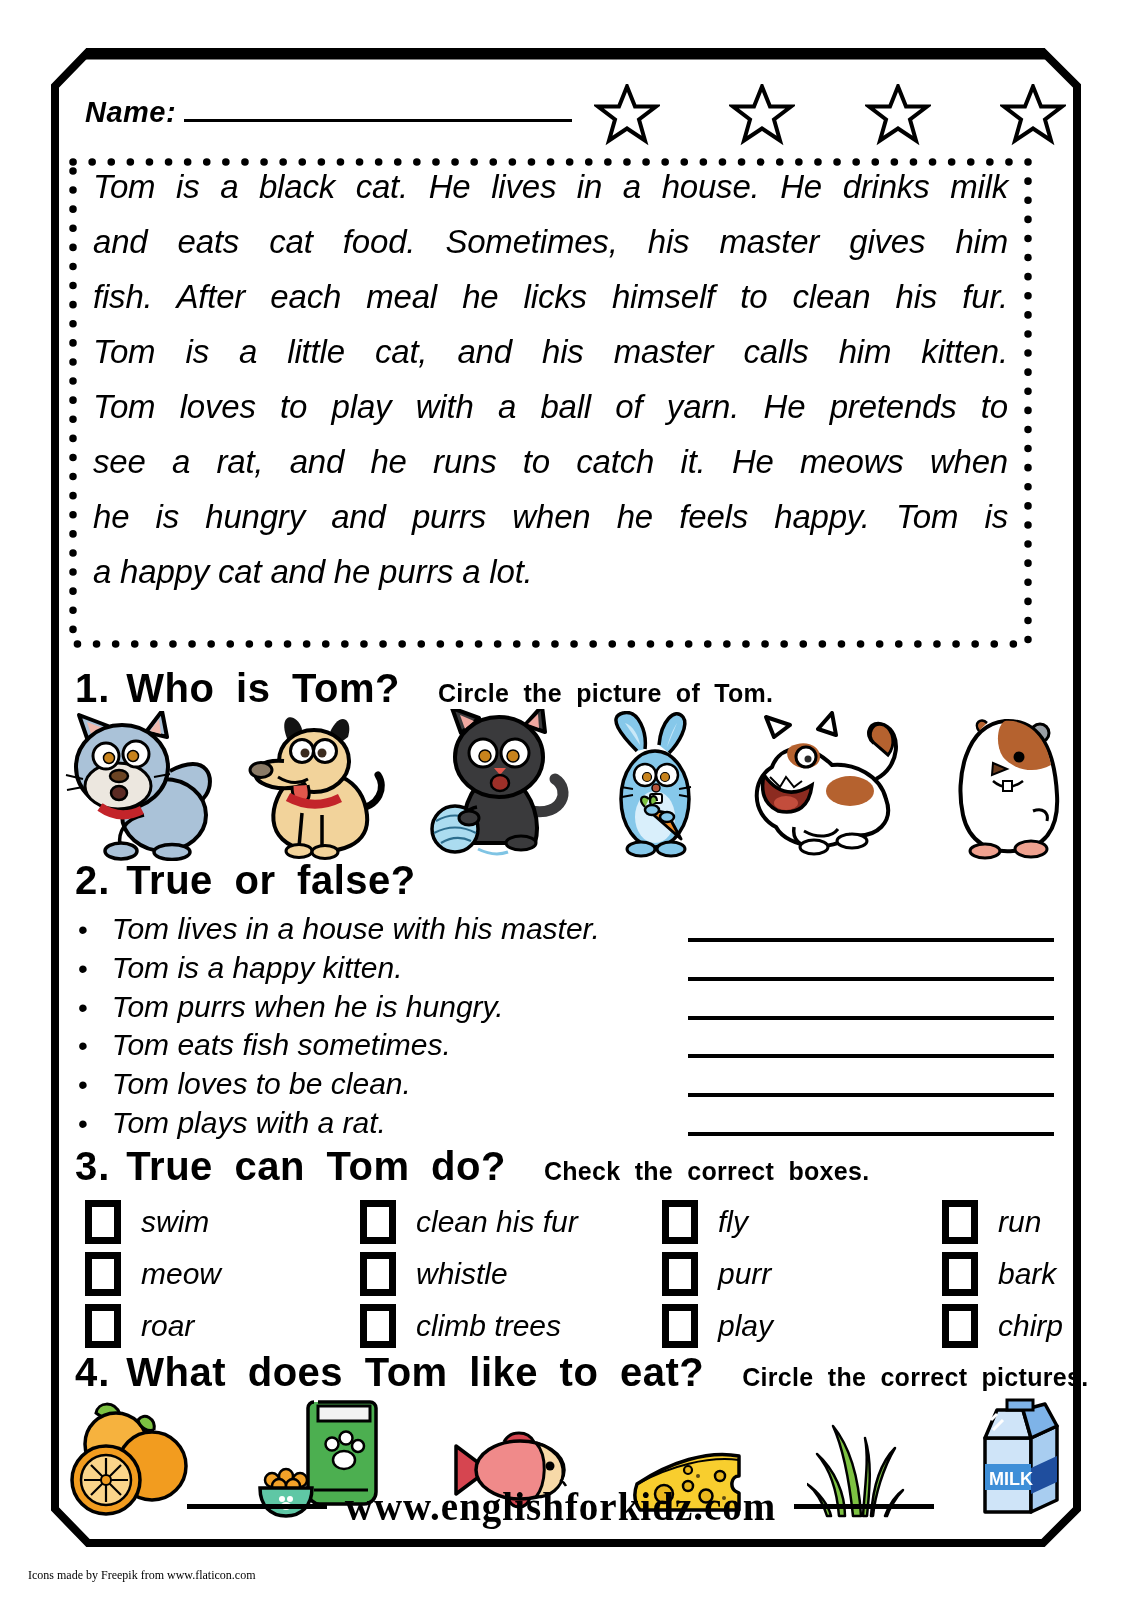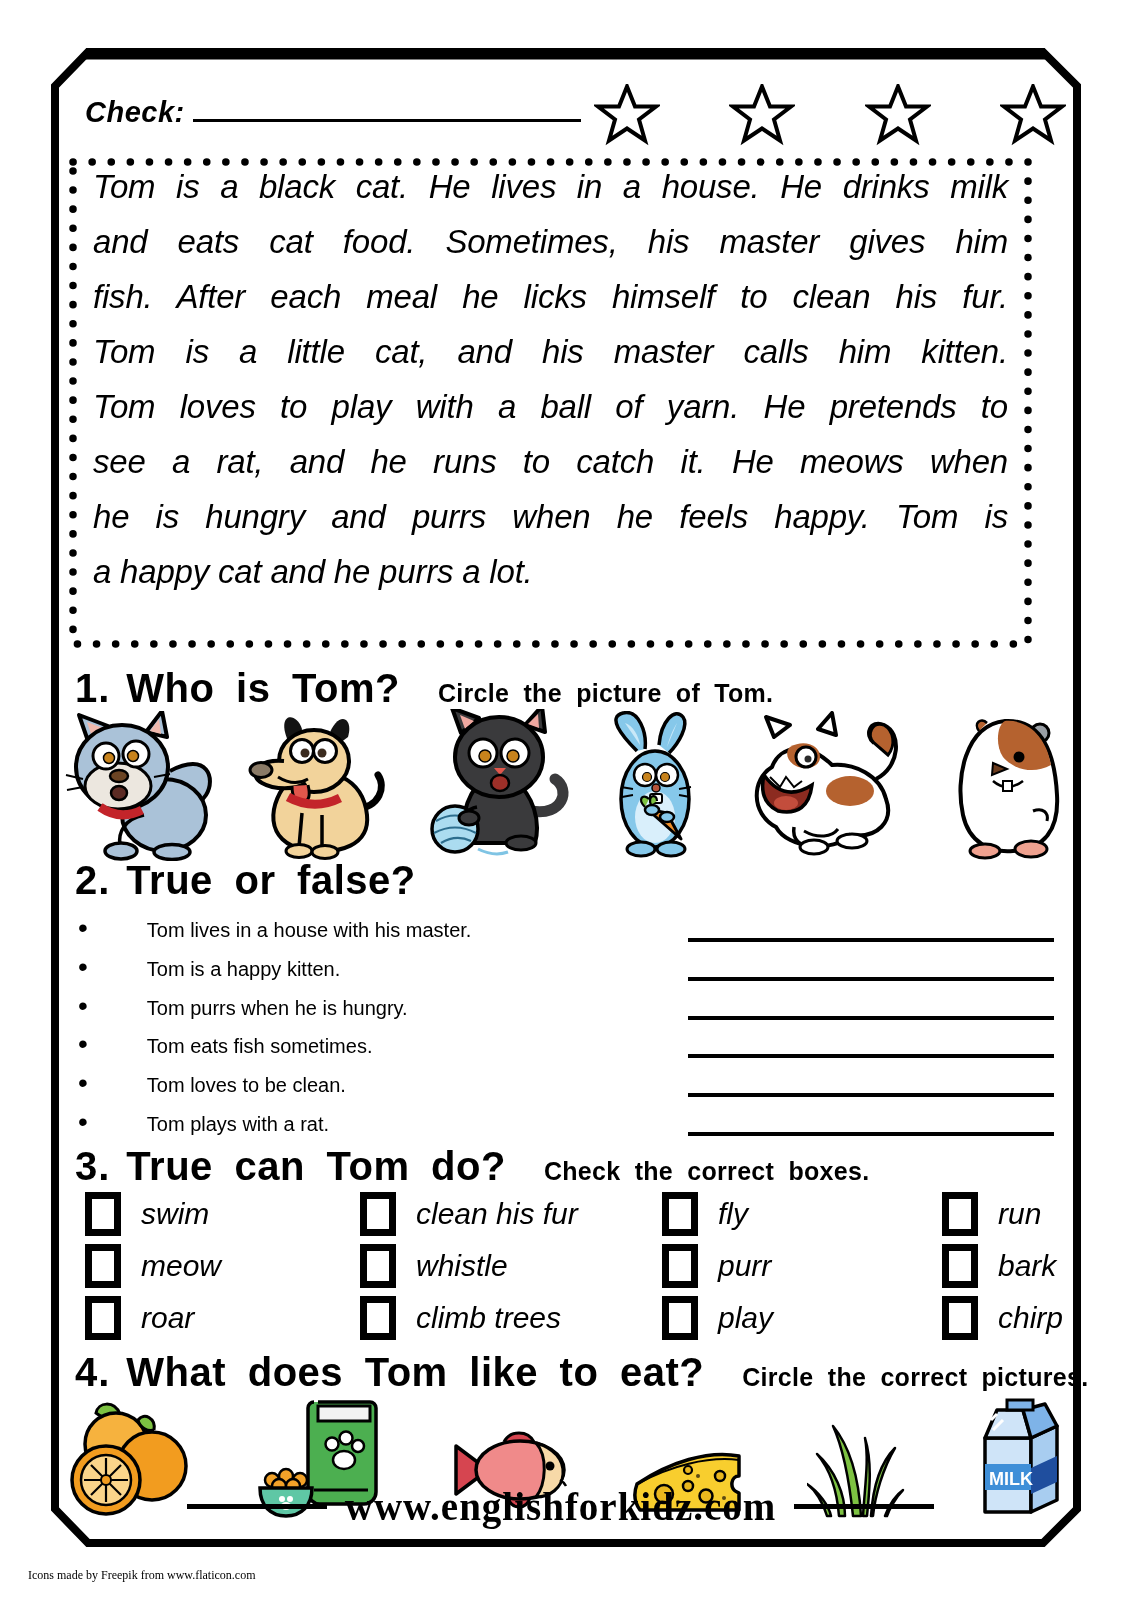--- a/index.html
+++ b/index.html
@@ -37,26 +37,26 @@
 
   .q1-head { left:75px; top:666px; }
   .animals { left:58px; top:703px; width:1014px; height:158px;
              display:flex; justify-content:space-between; align-items:flex-end; }
   .animal { display:block; }
 
   .q2-head { left:75px; top:858px; }
   .q2-list { left:78px; top:912px; width:976px; }
   .q2-row { position:relative; height:38.8px; display:flex; align-items:baseline; }
   .bullet { font-size:28px; margin-right:24px; }
-  .stmt { font-size:20px; white-space:nowrap;margin-left:35px; }
+  .stmt { font-style:italic; font-size:30px; white-space:nowrap; }
   .ans-line { position:absolute; right:0; top:26px; width:366px; border-top:4px solid #000; height:0; }
 
   .q3-head { left:75px; top:1144px; }
   .q3-grid { left:85px; top:1192px; width:1000px; }
-  .q3-row { display:flex; align-items:flex-start; height:52px; }
+  .q3-row { display:flex; align-items:flex-end; height:52px; }
   .q3-cell { display:flex; align-items:center; }
   .q3-cell.c1 { width:275px; } .q3-cell.c2 { width:302px; } .q3-cell.c3 { width:280px; } .q3-cell.c4 { flex:1; }
   .cb { width:36px; height:44px; border:7px solid #000; background:#fff; margin-right:20px; flex:0 0 auto; }
   .cb-label { font-style:italic; font-size:30px; white-space:nowrap; }
 
   .q4-head { left:75px; top:1350px; }
   .foods { left:62px; top:1388px; width:1005px; height:130px;
            display:flex; justify-content:space-between; align-items:flex-end; z-index:1; }
 
   .footer { left:0; top:1484px; width:1121px; display:flex; justify-content:center; align-items:center; z-index:3; }
@@ -68,21 +68,21 @@
 <body>
 
 <div class="sheet">
 
   <svg id="border-svg" class="abs">
     <polygon points="88,52 1043,52 1077,86 1077,1509 1043,1543 88,1543 55,1509 55,86" fill="none" stroke="#000" stroke-width="8"></polygon>
     <line x1="86" y1="54" x2="1045" y2="54" stroke="#000" stroke-width="11"></line>
   </svg>
 
   <div class="abs name-row">
-    <span class="name-label">Check:</span>
+    <span class="name-label">Name:</span>
     <div class="name-line"></div>
   </div>
   <div class="abs stars">
     <svg class="star-svg" viewBox="0 0 66 63">
         <polygon points="33,2 41,22 62,22 45,35 51,56 33,44 15,56 21,35 4,22 25,22" fill="#fff" stroke="#000" stroke-width="4"></polygon>
       </svg>
     <svg class="star-svg" viewBox="0 0 66 63">
         <polygon points="33,2 41,22 62,22 45,35 51,56 33,44 15,56 21,35 4,22 25,22" fill="#fff" stroke="#000" stroke-width="4"></polygon>
       </svg>
     <svg class="star-svg" viewBox="0 0 66 63">

